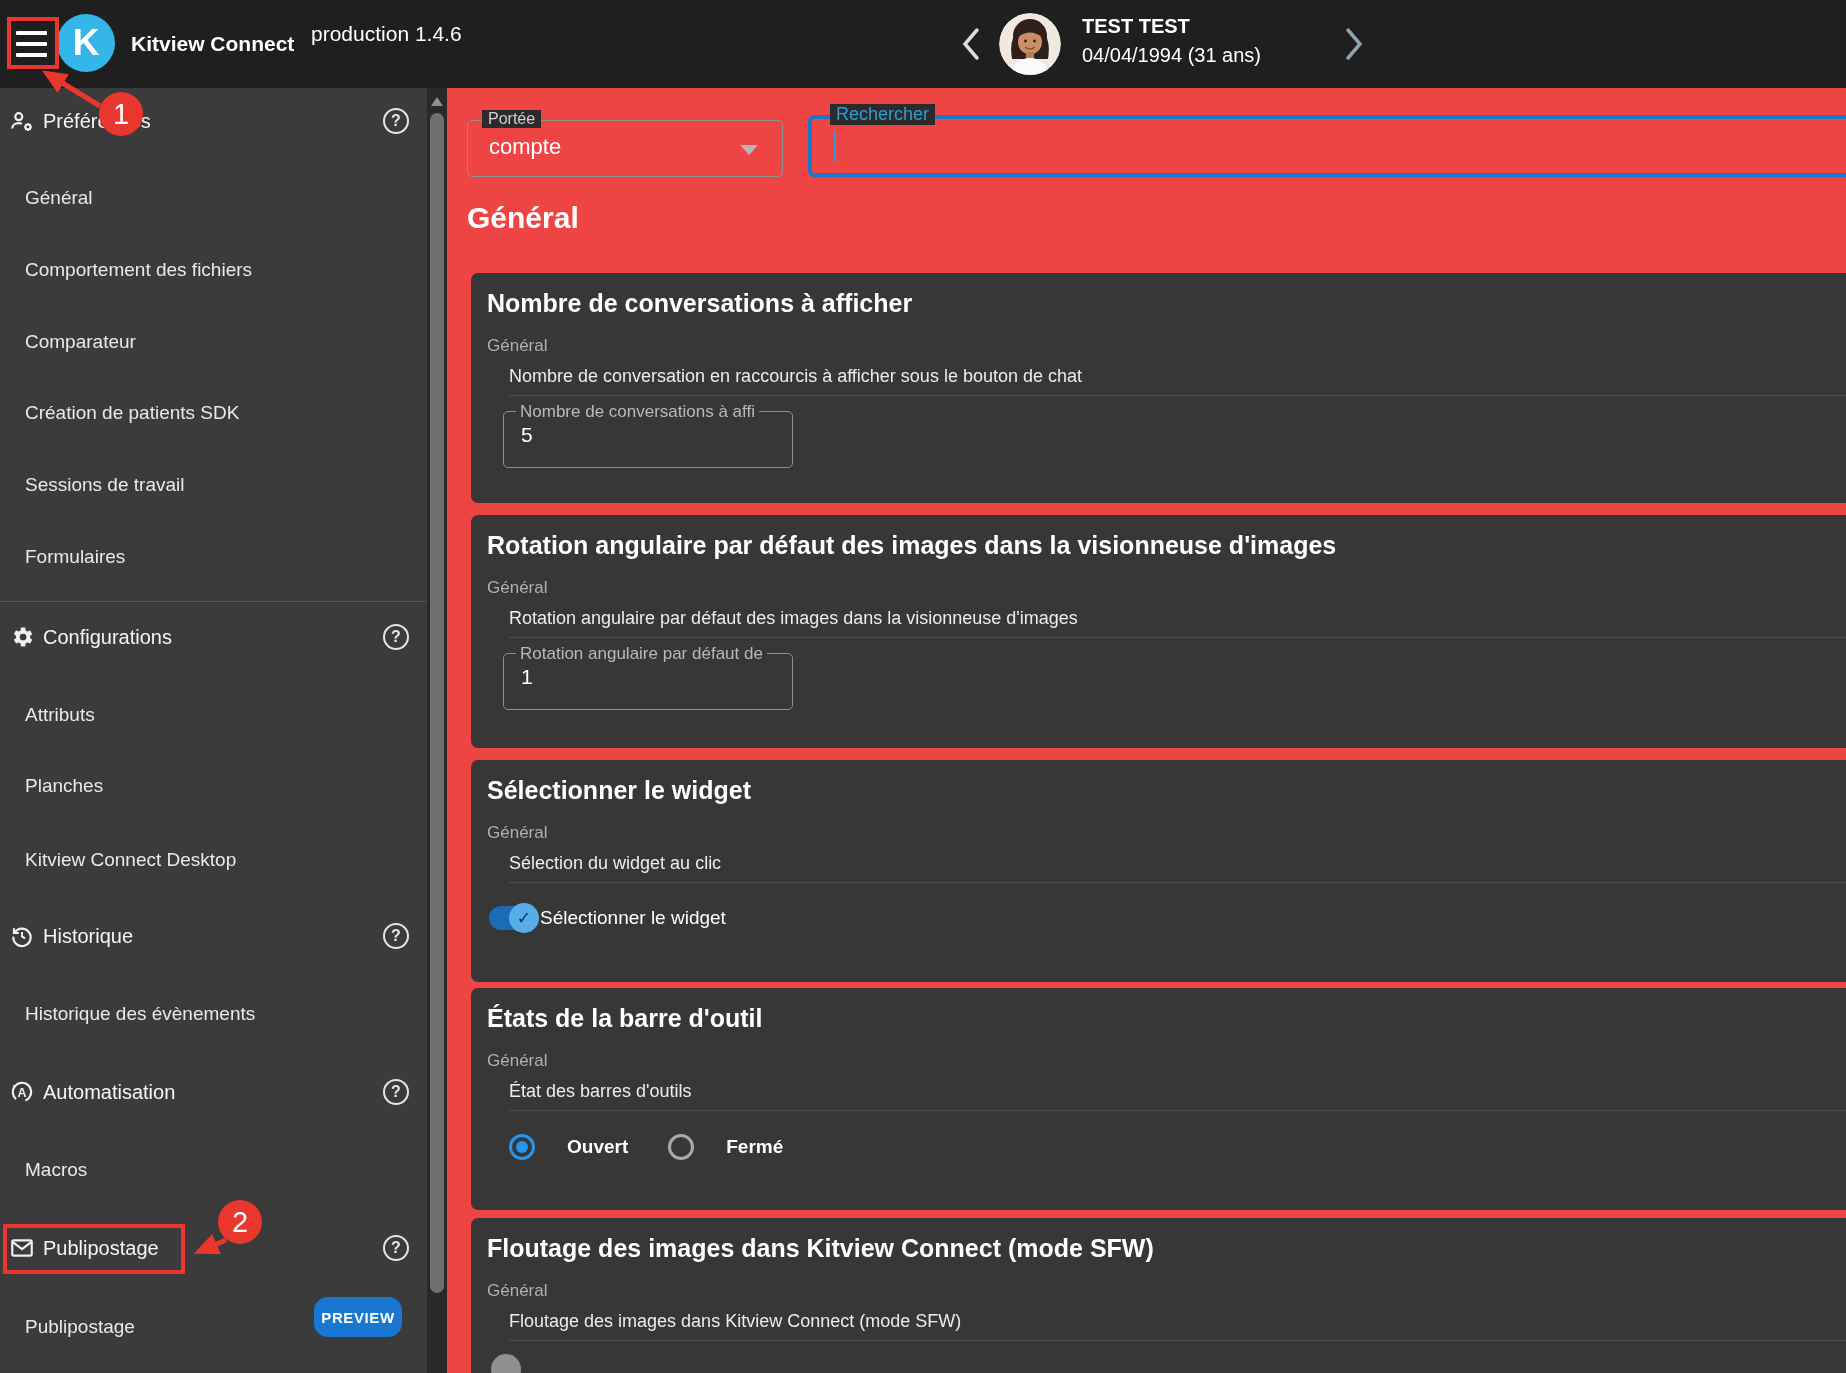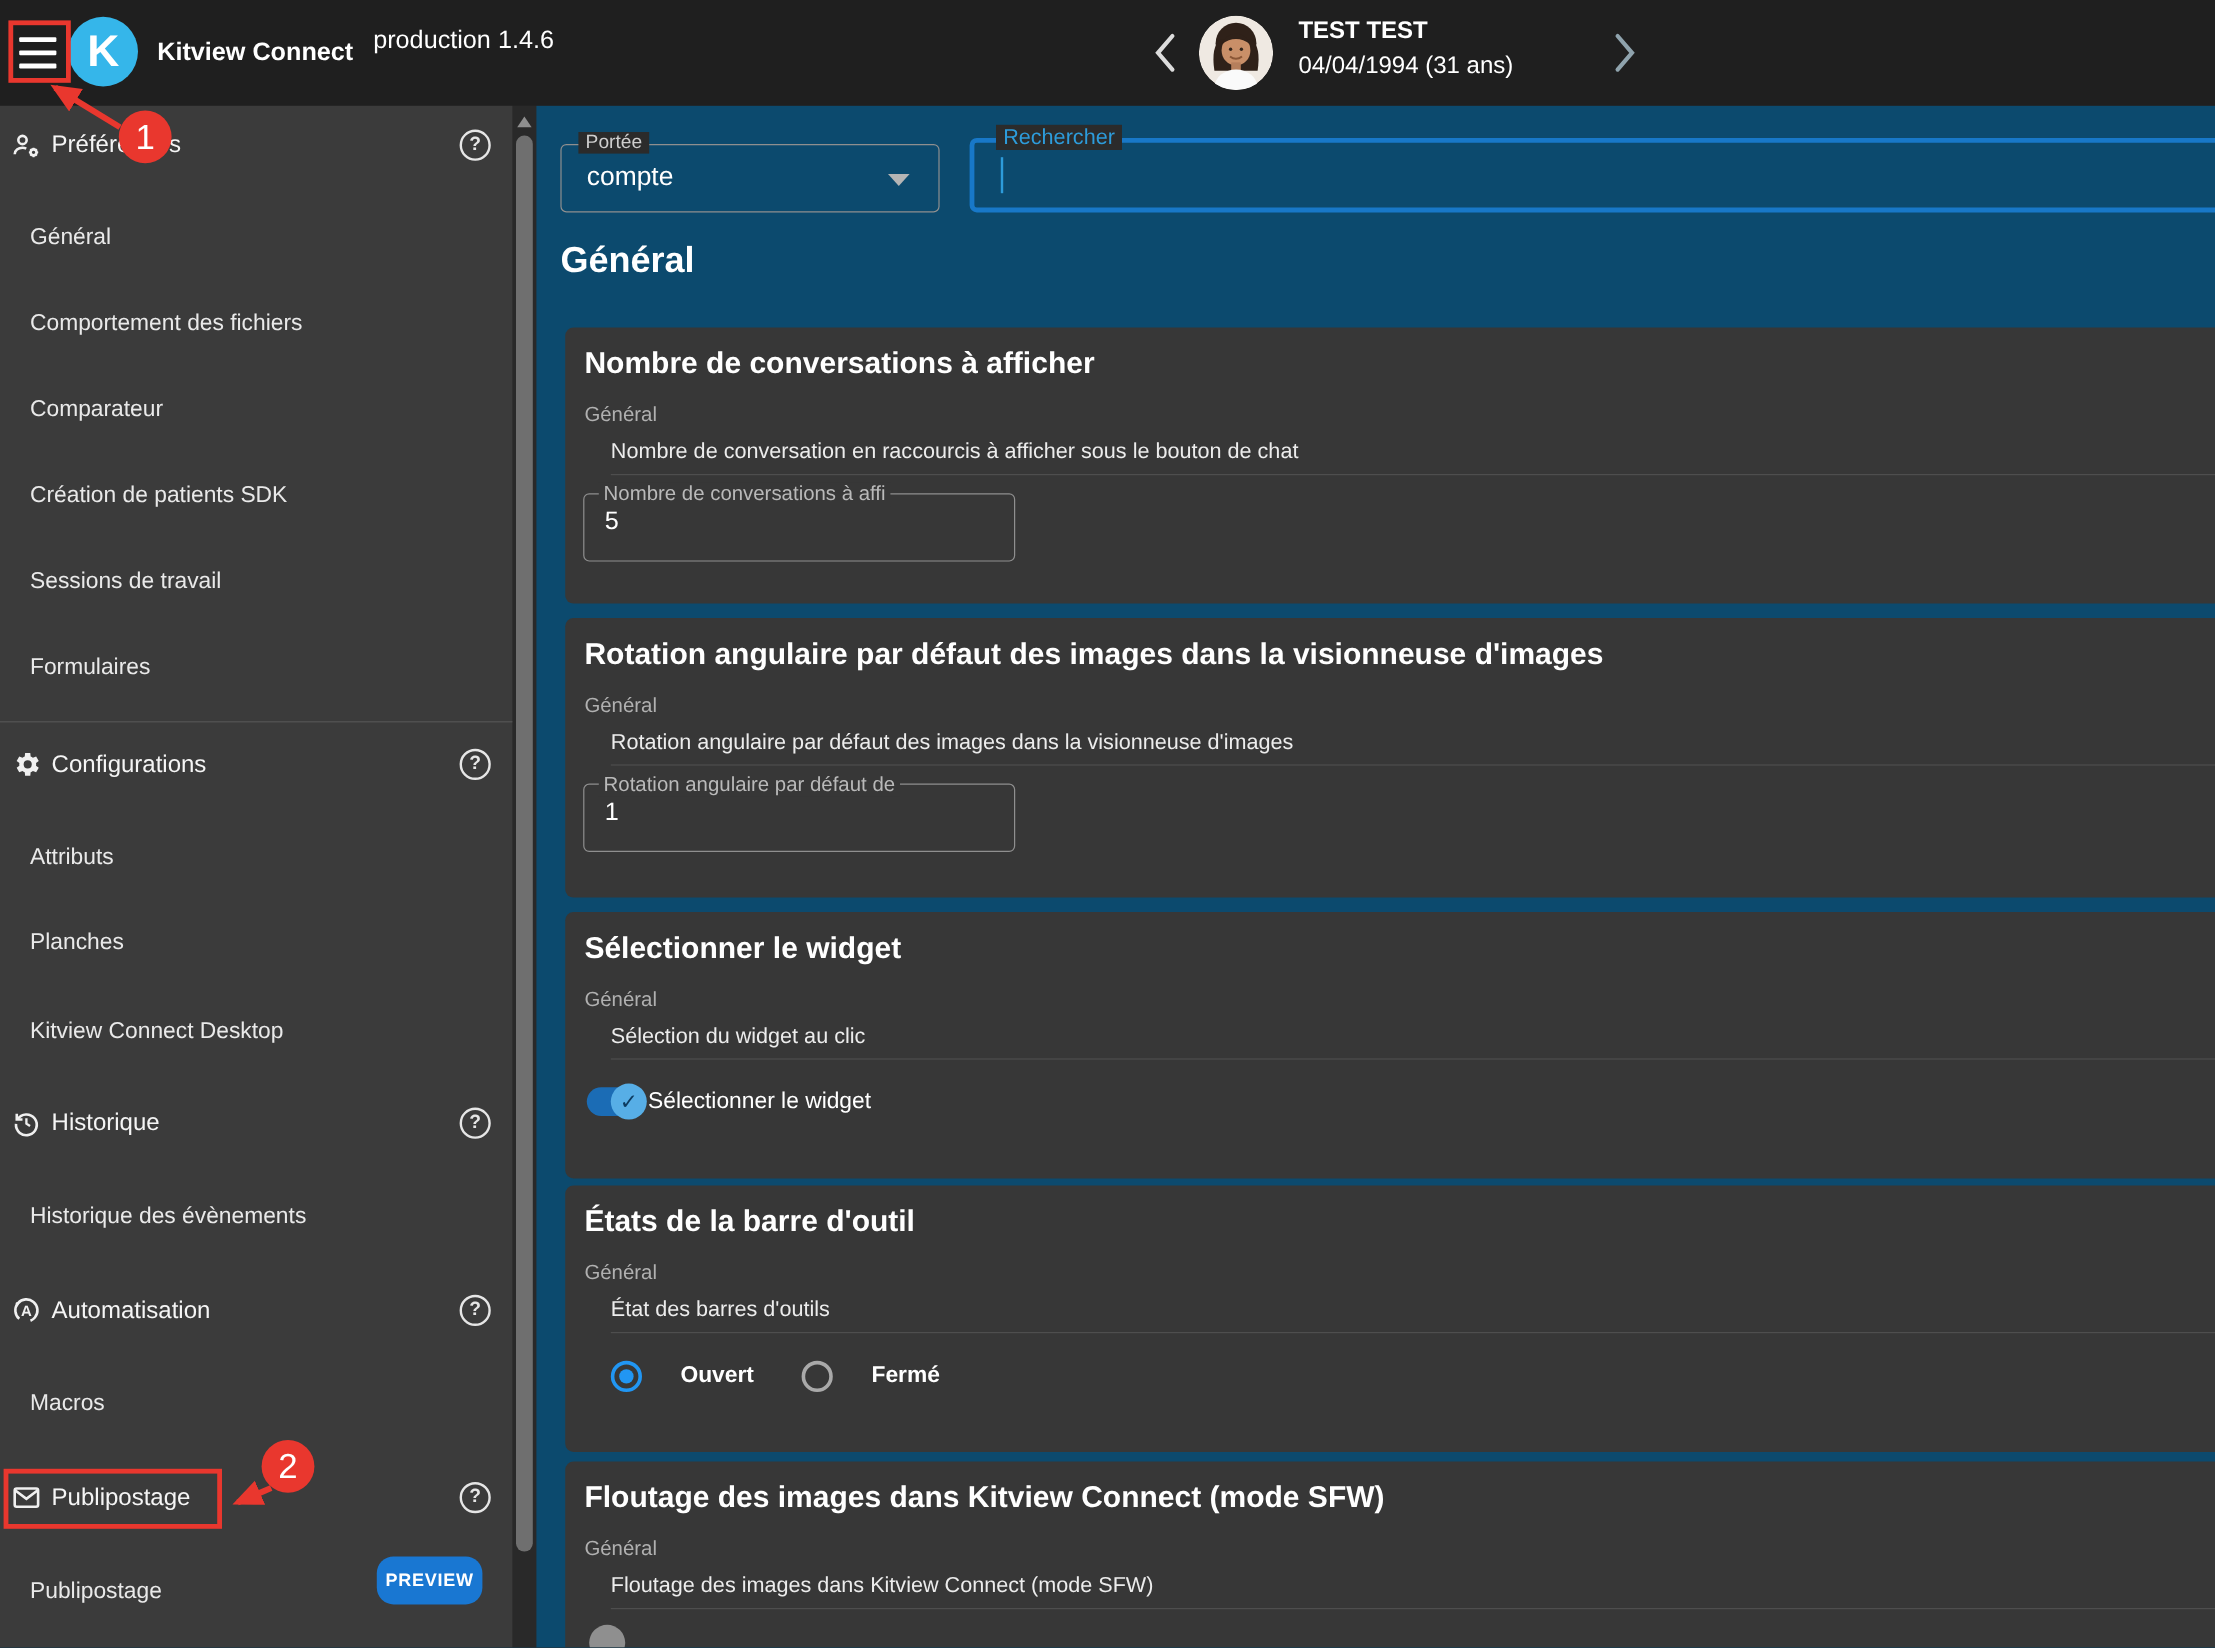--- a/index.html
+++ b/index.html
@@ -41,21 +41,21 @@
 
   
   .side-scrollbar { position:absolute; left:427px; top:88px; width:20px; bottom:0; background:#292929; }
   .scroll-arrow-up { position:absolute; left:4px; top:9px; width:0; height:0;
                      border-left:6px solid transparent; border-right:6px solid transparent;
                      border-bottom:9px solid #8f8f8f; cursor:pointer; }
   .scroll-thumb { position:absolute; left:3px; top:25px; width:14px; height:1180px;
                   background:#6f6f6f; border-radius:7px; cursor:pointer; }
 
   
-  .content { position:absolute; left:447px; top:88px; right:0; bottom:0; background:#0c4a6e; overflow:hidden; }
+  .content { position:absolute; left:447px; top:88px; right:0; bottom:0; background:#ef4444; overflow:hidden; }
 
   .mat-select { position:absolute; left:20px; top:32px; width:316px; height:57px;
                 border:1px solid #8f8f8f; border-radius:5px; cursor:pointer; }
   .mat-select .flabel { position:absolute; top:-11px; left:14px; background:#2b2b2b; padding:0 6px;
                         font-size:16px; color:#cfcfcf; }
   .mat-select .fvalue { position:absolute; left:21px; top:13px; font-size:22px; color:#fff; }
   .caret { position:absolute; right:24px; top:24px; width:0; height:0;
            border-left:9px solid transparent; border-right:9px solid transparent;
            border-top:10px solid #b5b5b5; }
 
@@ -71,21 +71,21 @@
   .card-1 { top:185px;  height:230px; }
   .card-2 { top:427px;  height:233px; }
   .card-3 { top:672px;  height:222px; }
   .card-4 { top:900px;  height:222px; }
   .card-5 { top:1130px; height:290px; }
   .ctitle  { position:absolute; left:16px; top:16px; font-size:25px; font-weight:bold; color:#fff; }
   .cgroup  { position:absolute; left:16px; top:63px; font-size:17px; color:#b0b0b0; }
   .cdesc   { position:absolute; left:38px; top:93px; font-size:18px; color:#ececec; }
   .cdivider{ position:absolute; left:38px; right:0; top:122px; height:1px; background:#4e4e4e; }
 
-  .mat-input { position:absolute; left:15px; top:138px; width:360px; height:57px;
+  .mat-input { position:absolute; left:32px; top:138px; width:290px; height:57px;
                border:1px solid #8f8f8f; border-radius:5px; cursor:text;padding-left:48px; }
   .mat-input .flabel { position:absolute; top:-10px; left:12px; background:#373737; padding:0 4px;
                        font-size:17px; color:#b9b9b9; white-space:nowrap; max-width:276px; overflow:hidden; }
   .mat-input .fvalue { position:absolute; left:17px; top:11px; font-size:21px; color:#fff; }
 
   .toggle-row { position:absolute; left:18px; top:146px; display:flex; align-items:center; cursor:pointer; }
   .toggle { position:relative; width:46px; height:24px; border-radius:12px; background:#1b6cb5; }
   .toggle .thumb { position:absolute; right:-4px; top:-3px; width:30px; height:30px; border-radius:50%;
                    background:#57aee6; color:#0d3a5f; font-size:18px; font-weight:bold;
                    display:flex; align-items:center; justify-content:center; }

